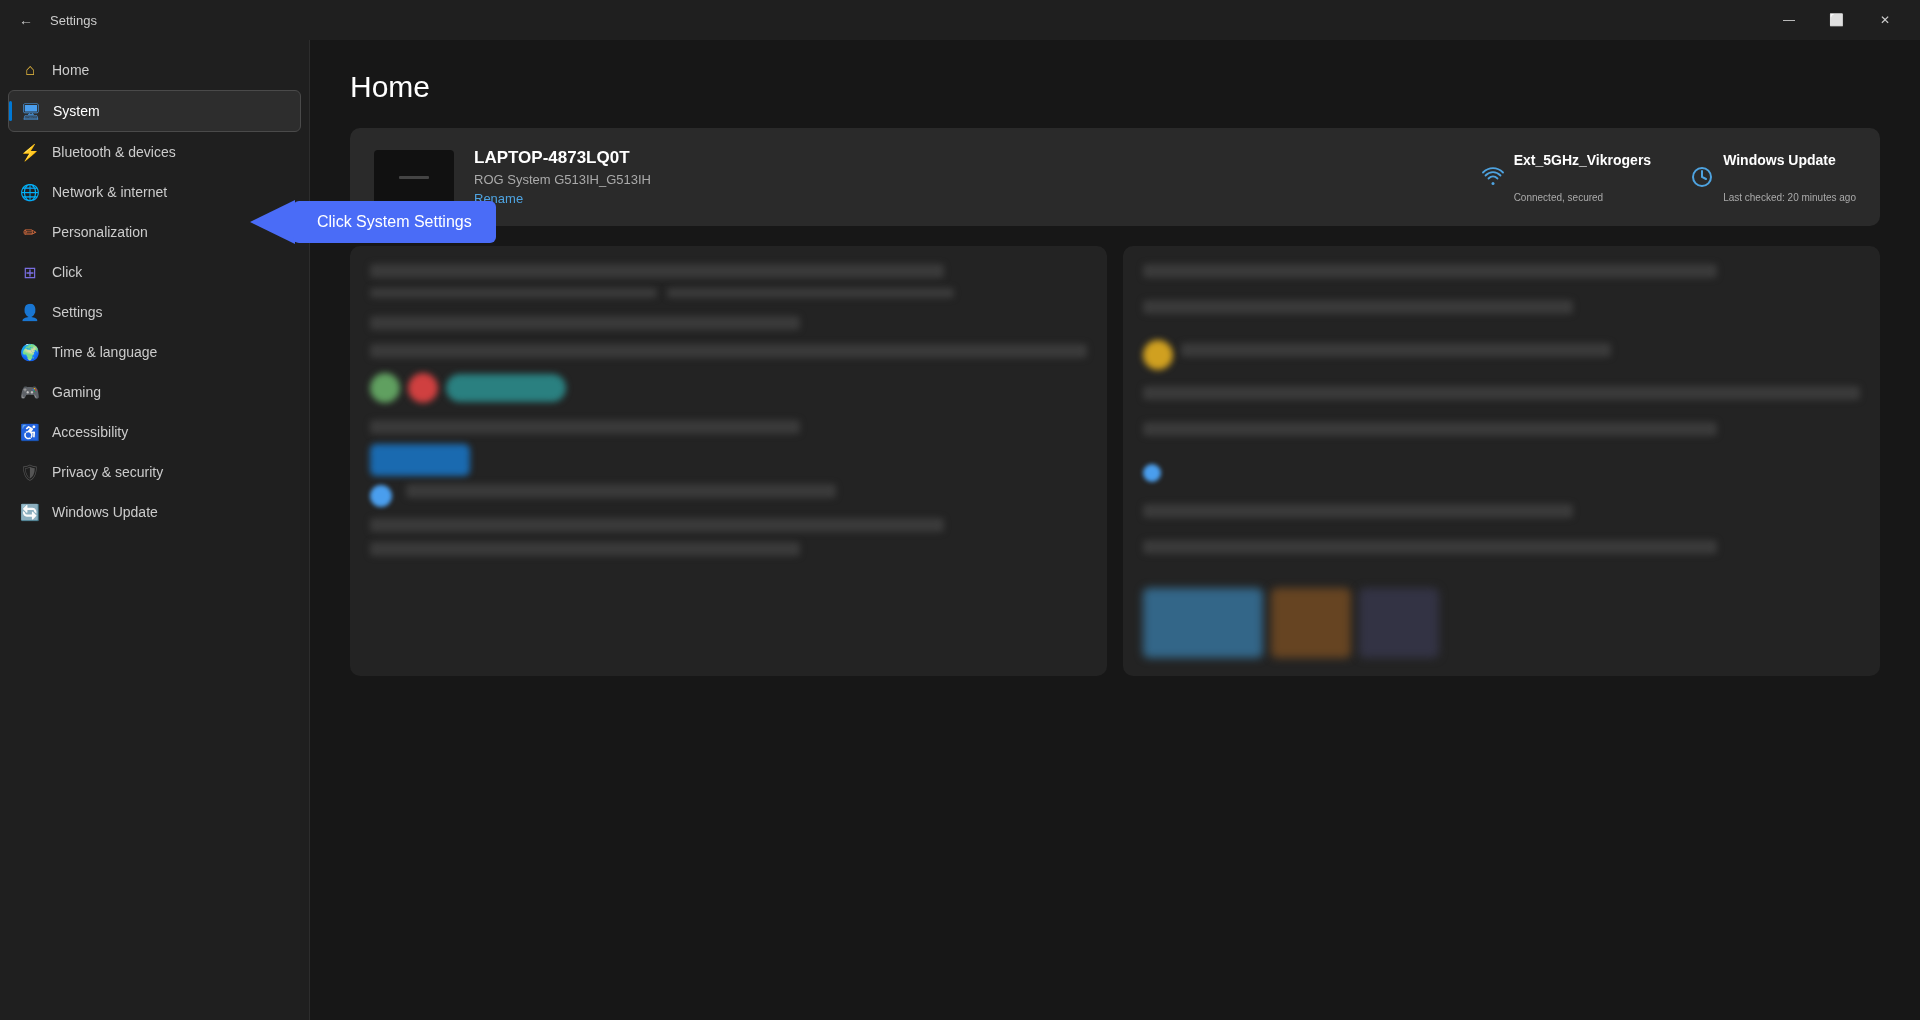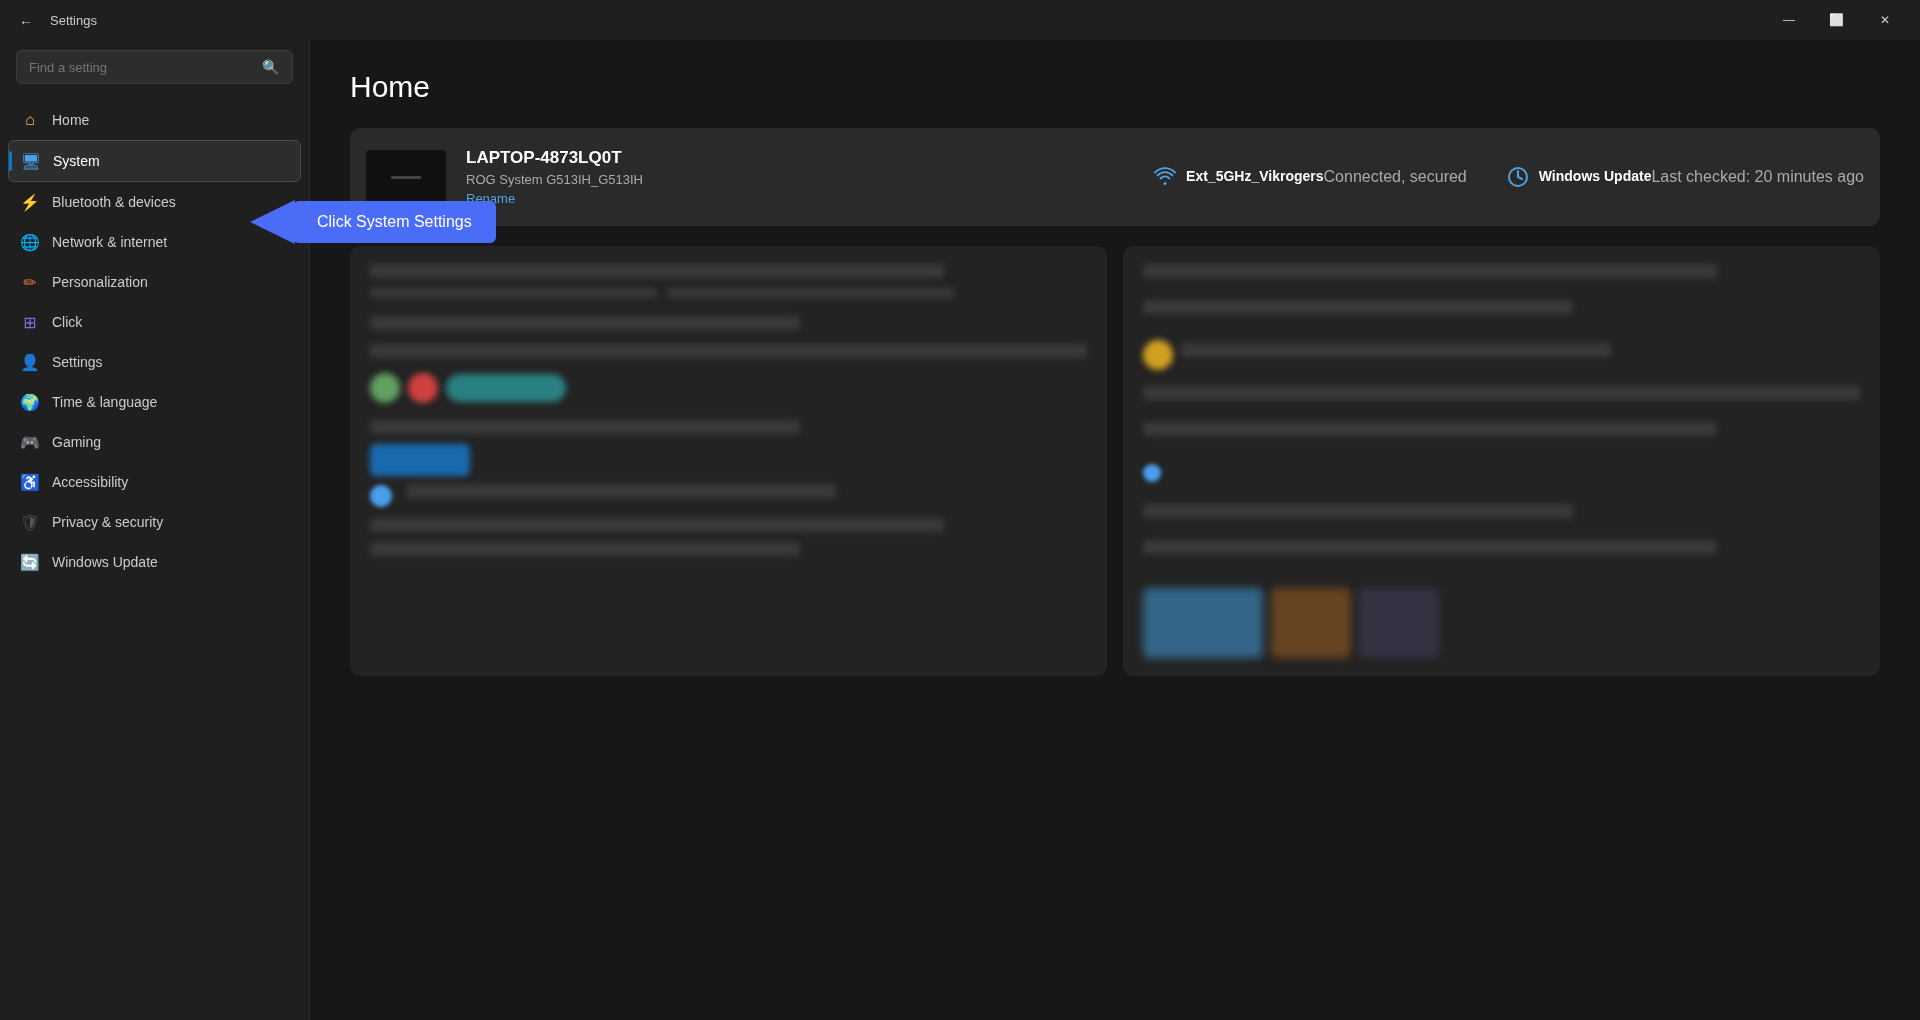--- a/index.html
+++ b/index.html
@@ -186,21 +186,21 @@
       font-size: 30px;
       font-weight: 300;
       color: #fff;
       margin-bottom: 24px;
     }
 
     
     .device-card {
       background: #2a2a2a;
       border-radius: 10px;
-      padding: 20px 16px;
+      padding: 20px 24px;
       display: flex;
       align-items: center;
       gap: 20px;
       margin-bottom: 20px;
     }
     .device-thumbnail {
       width: 80px; height: 55px;
       background: #111;
       border-radius: 4px;
       display: flex; align-items: center; justify-content: center;
@@ -241,29 +241,30 @@
       gap: 10px;
     }
     .status-icon {
       width: 22px; height: 22px;
       display: flex; align-items: center; justify-content: center;
       color: #4ea3e0;
       font-size: 18px;
     }
     .status-text-group {
       display: flex;
-      flex-direction: row;
+      flex-direction: column;
+      gap: 24px;
     }
     .status-label {
       font-size: 14px;
       font-weight: 600;
       color: #fff;
     }
     .status-sub {
-      font-size: 16px;
+      font-size: 10px;
       color: #aaa;
     }
 
     
     .cards-row {
       display: grid;
       grid-template-columns: 1fr 1fr;
       gap: 16px;
       margin-top: 16px;
     }
@@ -405,26 +406,20 @@
     <div class="title-bar-btn">⬜</div>
     <div class="title-bar-btn close">✕</div>
   </div>
 </div>
 
 <div class="content-area" style="margin-top: 40px;">
 
   <div class="sidebar">
 
 
-    <div class="search-container">
-      <div class="search-box">
-        <input class="search-input" type="text" placeholder="Find a setting" style="">
-        <span class="search-icon-svg">🔍</span>
-      </div>
-    </div>
 
     <div class="nav-items">
     <div class="nav-item">
           <span class="nav-icon icon-home">⌂</span>
           <span>Home</span>
         </div>
         <div class="nav-item active">
           <span class="nav-icon icon-system">🖥</span>
           <span>System</span>
         </div>

